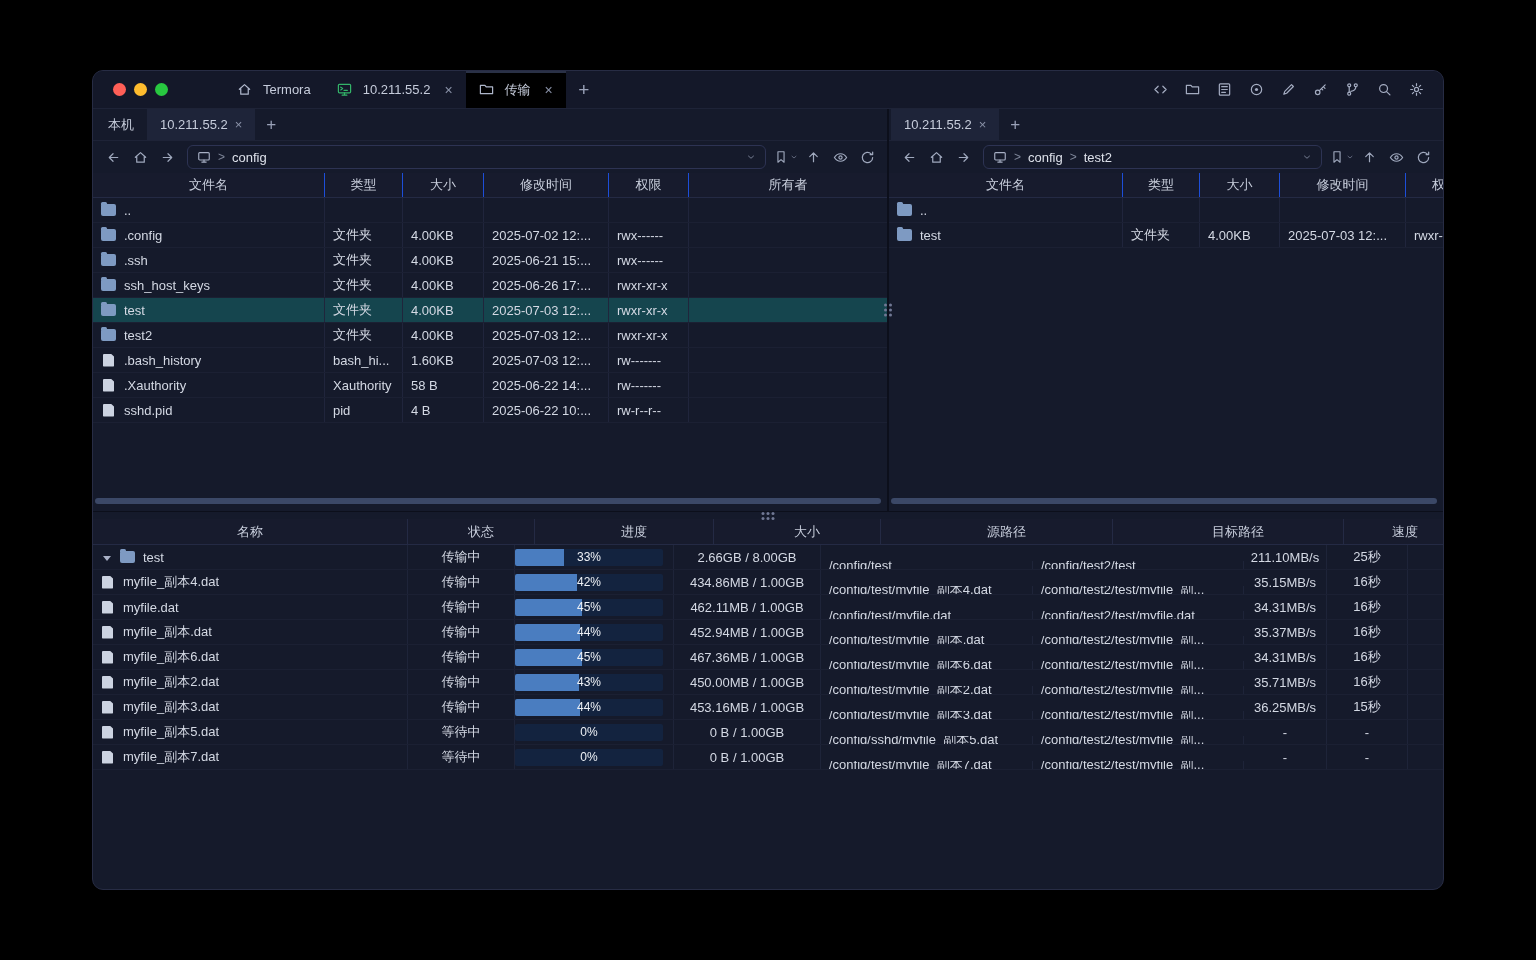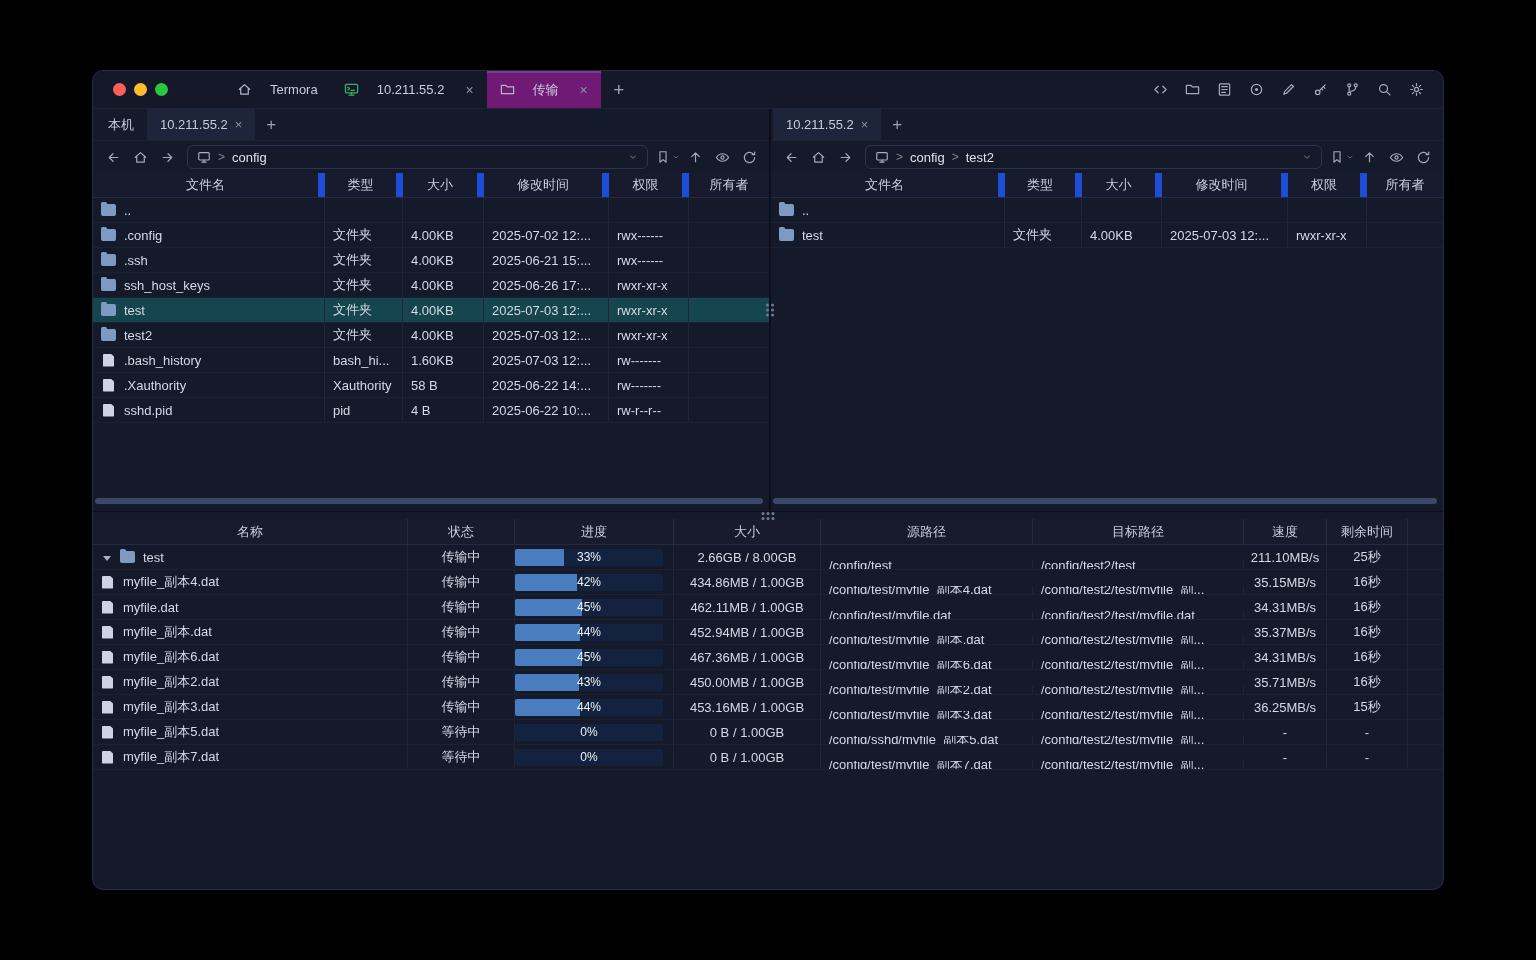--- a/index.html
+++ b/index.html
@@ -12,35 +12,35 @@
 
   
   .titlebar { height:38px; flex:none; display:flex; align-items:stretch;
               border-bottom:1px solid #1e2337; background:#141829; }
   .lights { display:flex; align-items:center; gap:8px; padding:0 18px 0 20px; }
   .light { width:13px; height:13px; border-radius:50%; }
   .light.red { background:var(--traffic-red,#ff5f57); }
   .light.yellow { background:var(--traffic-yellow,#febc2e); }
   .light.green { background:var(--traffic-green,#28c840); }
   .main-tabs { display:flex; align-items:stretch; margin-left:38px; }
-  .mtab { display:flex; align-items:center; gap:18px; padding:0 13px; color:#c6ccdb; cursor:default; }
-  .mtab.active { background:#701a75; box-shadow:inset 0 2px 0 rgba(120,140,200,.35); }
+  .mtab { display:flex; align-items:center; gap:11px; padding:0 13px; color:#c6ccdb; cursor:default; }
+  .mtab.active { background:#000000; box-shadow:inset 0 2px 0 rgba(120,140,200,.35); }
   .mtab-icon { display:flex; color:#aeb6ca; }
   .mtab-icon.ic-terminal { color:#33b469; }
   .tab-close { color:#8a92a8; font-size:14px; margin-left:3px; line-height:1; }
   .tab-add { width:36px; display:flex; align-items:center; justify-content:center;
              color:#9aa2b8; font-size:19px; }
   .titlebar-actions { margin-left:auto; display:flex; align-items:center; gap:7px; padding-right:14px; }
   .tbicon { width:25px; height:25px; display:flex; align-items:center; justify-content:center;
             color:#a3abc0; border-radius:4px; }
 
   
   .panels { height:402px; flex:none; display:flex; }
   .panel { display:flex; flex-direction:column; position:relative; min-width:0; }
-  #left-panel { width:676px; flex:none;text-align:center; }
+  #left-panel { width:794px; flex:none;text-align:center; }
   #right-panel { flex:1; }
   .vdivider { width:2px; flex:none; background:#0c0f1b; position:relative; z-index:3; }
   .vdots { position:absolute; top:50%; left:50%; transform:translate(-50%,-50%);
            display:grid; grid-template-columns:repeat(2,3px); gap:2px; }
   .vdots i, .hdots i { width:3px; height:3px; border-radius:50%; background:#707894; display:block; }
 
   .ptabs { height:32px; flex:none; display:flex; align-items:stretch;
            border-bottom:1px solid #1e2337; padding-left:2px; }
   .ptabs-list { display:flex; align-items:stretch; }
   .ptab { display:flex; align-items:center; gap:7px; padding:0 13px; color:#c6ccdb; }
@@ -59,21 +59,21 @@
   .bc-sep { color:#7e8699; font-size:12px; }
   .bc-seg { color:#dde1ea; white-space:nowrap; }
   .bc-caret { margin-left:auto; display:flex; color:#8a92a8; }
   .bookmark-group { gap:1px; }
   .mini-caret { display:flex; transform:scale(.8); color:#8a92a8; }
 
   
   .fheader { display:grid; grid-template-columns:var(--cols); height:25px; flex:none;
              border-bottom:1px solid #242a44; color:#c9cfdd; background:#171b2d; }
   .fheader > div { display:flex; align-items:center; justify-content:center;
-                   border-right:7px solid #1d4ed8; overflow:hidden; white-space:nowrap; }
+                   border-right:1px solid #1d4ed8; overflow:hidden; white-space:nowrap; }
   .fheader > div:last-child { border-right:none; }
   .fbody { flex:none; }
   .frow { display:grid; grid-template-columns:var(--cols); height:25px;
           border-bottom:1px solid #1b2033; }
   .frow.selected { background:var(--selected-row,#15454e); }
   .fc { display:flex; align-items:center; padding:0 8px; border-right:1px solid #20253c;
         overflow:hidden; white-space:nowrap; color:#d4d9e4; }
   .fc:last-child { border-right:none; }
   .name-cell { gap:0; }
   .hscroll { position:absolute; left:2px; right:6px; bottom:7px; height:6px;
@@ -87,21 +87,21 @@
                margin:0 10px 0 2px; clip-path:polygon(0 0,70% 0,100% 24%,100% 100%,0 100%); }
 
   
   .hdivider { height:8px; flex:none; position:relative; border-top:1px solid #0c0f1b; }
   .hdots { position:absolute; top:50%; left:50%; transform:translate(-50%,-50%);
            display:grid; grid-template-columns:repeat(3,3px); gap:2px; }
 
   
   .transfer { flex:1; display:flex; flex-direction:column; min-height:0; }
   .theader { display:grid; grid-template-columns:var(--tcols); height:26px; flex:none;
-             border-bottom:1px solid #242a44; color:#c9cfdd; background:#171b2d; }
+             border-bottom:1px solid #242a44; color:#c9cfdd; background:#171b2d;gap:20px; }
   .theader > div { display:flex; align-items:center; justify-content:center;
                    border-right:1px solid #242a44; overflow:hidden; white-space:nowrap; }
   .theader > div.filler, .trow > .t-filler { border-right:none; }
   .trow { display:grid; grid-template-columns:var(--tcols); height:25px;
           border-bottom:1px solid #1b2033; }
   .tc { display:flex; align-items:center; overflow:hidden; white-space:nowrap;
         color:#d4d9e4; border-right:1px solid #1e2439; }
   .t-name { padding-left:7px; }
   .trow.child .t-name { }
   .tree-chevron { width:0; height:0; border-left:4px solid transparent; border-right:4px solid transparent;

